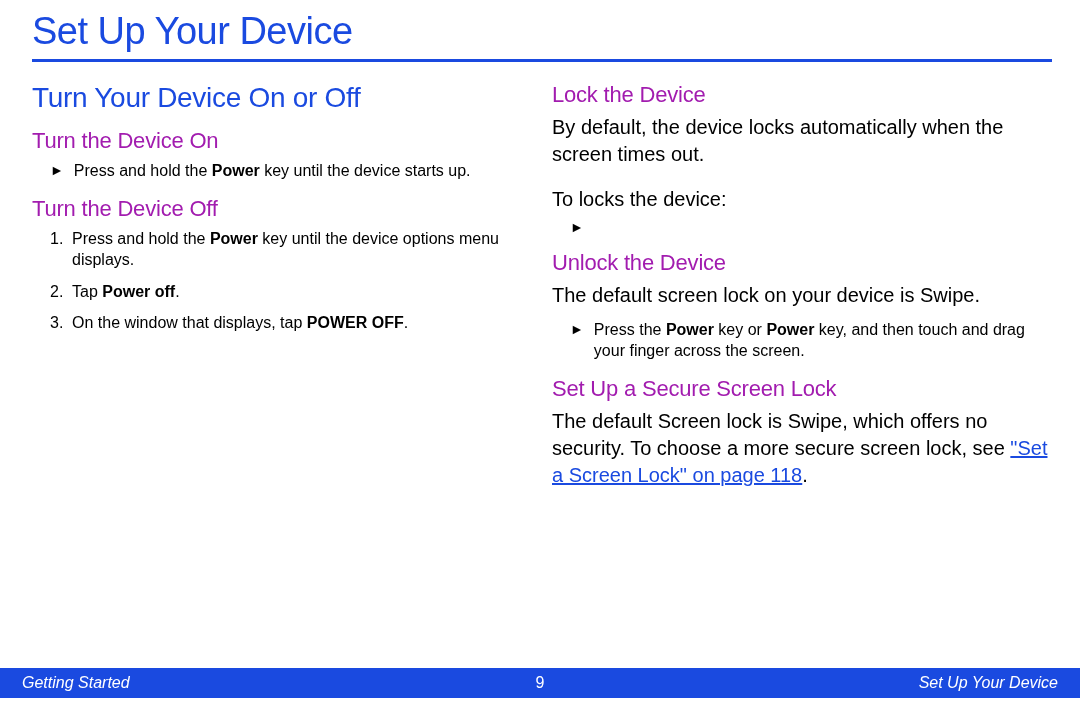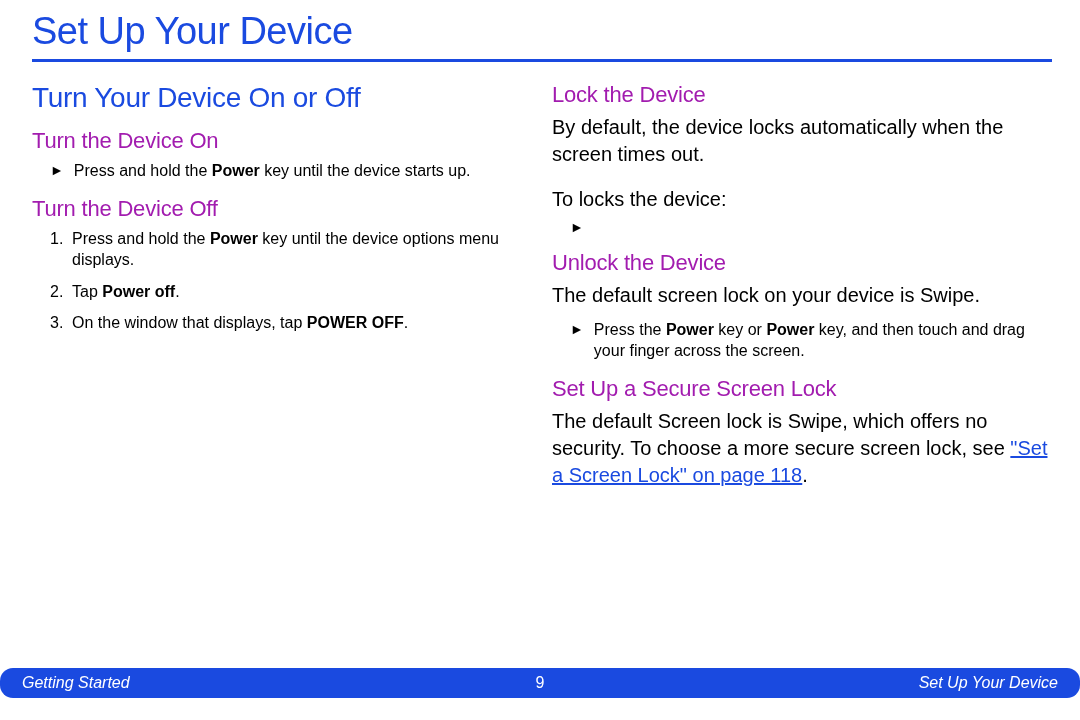--- a/index.html
+++ b/index.html
@@ -12,21 +12,21 @@
   .h1 { font-size: 28px; color: #1a4ae0; font-weight: 400; margin-top: 6px; margin-bottom: 8px; letter-spacing: -0.3px; }
   .h2 { font-size: 22px; color: #a21caf; font-weight: 400; margin-top: 14px; margin-bottom: 6px; letter-spacing: -0.2px; }
   .body { font-size: 20px; line-height: 1.35; margin-bottom: 10px; }
   .arrow-item { display: flex; font-size: 16px; line-height: 1.35; margin: 4px 0 10px 18px; }
   .arrow-item .marker { flex: 0 0 auto; margin-right: 10px; font-size: 14px; position: relative; top: 1px; }
   .num-list { margin: 4px 0 10px 18px; }
   .num-item { display: flex; font-size: 16px; line-height: 1.35; margin-bottom: 10px; }
   .num-item .num { flex: 0 0 auto; width: 22px; }
   .b { font-weight: bold; }
   .xref { color: #1a4ae0; text-decoration: underline; }
-  .footer { position: absolute; left: 0; bottom: 0; width: 1080px; height: 30px; background: #1a4ae0; color: #fff; display: flex; align-items: center; font-style: italic; font-size: 16px; padding: 0 22px; border-radius: 13px; }
+  .footer { position: absolute; left: 0; bottom: 0; width: 1080px; height: 30px; background: #1a4ae0; color: #fff; display: flex; align-items: center; font-style: italic; font-size: 16px; padding: 0 22px; }
   .footer .left { flex: 1; text-align: left; }
   .footer .center { flex: 0 0 auto; font-style: normal; }
   .footer .right { flex: 1; text-align: right; }
 </style>
 </head>
 <body>
 
 <div class="page">
   <div class="title">Set Up Your Device</div>
   <hr class="title-rule">

